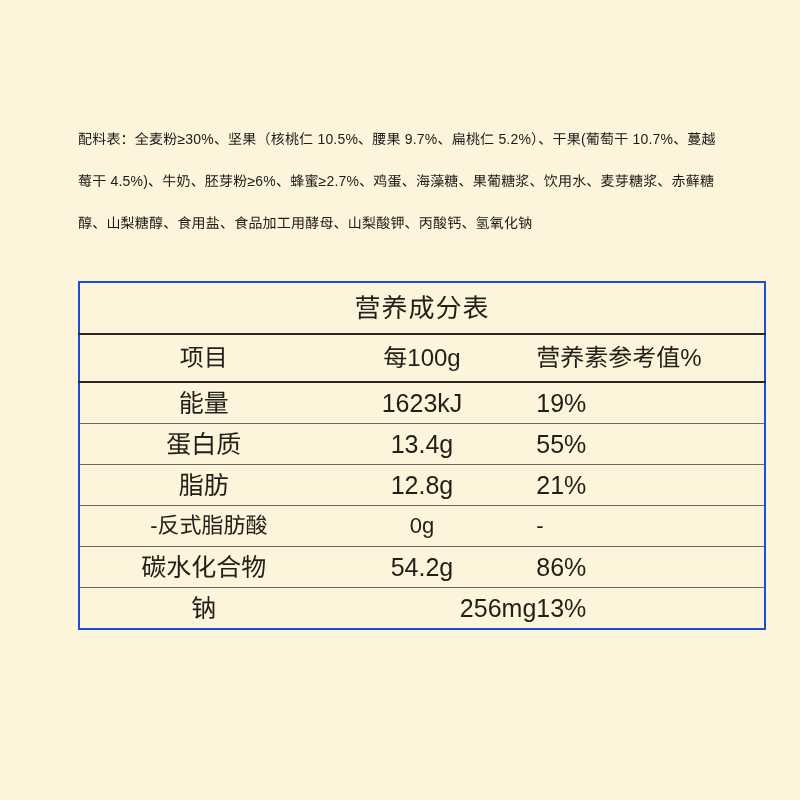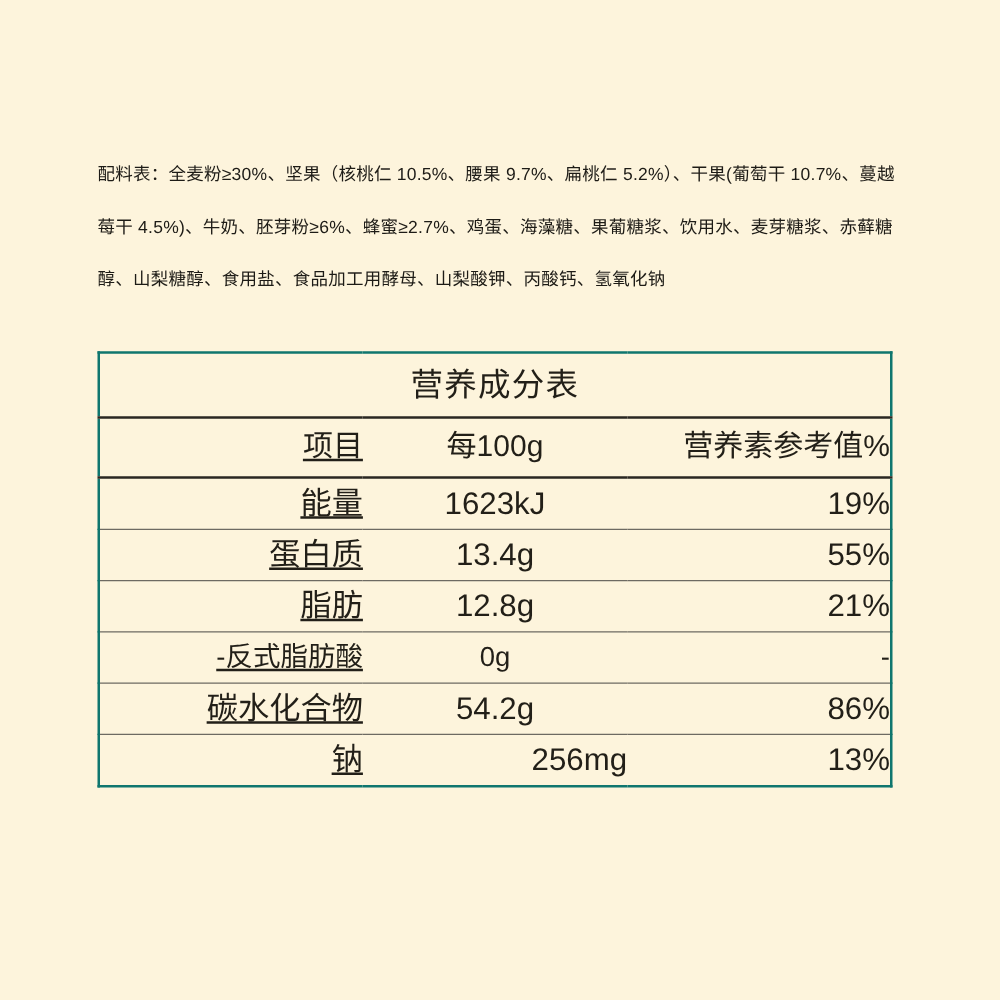--- a/index.html
+++ b/index.html
@@ -26,24 +26,24 @@
     line-height: 42px;
     letter-spacing: 0.2px;
     color: #1d1b16;
     text-align: left;
     word-break: break-all;
   }
   .nutrition-wrap {
     margin-top: 37px;
   }
   table.nutrition {
-    width: 636px;
+    width: 688px;
     border-collapse: collapse;
     table-layout: fixed;
-    border: 2px solid #0f766e;
+    border: 2px solid #1d4ed8;
   }
   table.nutrition td {
     padding: 0;
     vertical-align: middle;
   }
   .n-title {
     text-align: center;
     font-size: 26px;
     height: 50px;
     line-height: 50px;
@@ -64,30 +64,29 @@
   }
   .n-row.last td {
     border-bottom: none;
   }
   .n-row.sub td {
     font-size: 22px;
   }
   .col-item {
     width: 232px;
     padding-left: 20px !important;
-    text-align: right;
-    text-decoration: underline;
+    text-align: center;
   }
   .col-per100 {
     width: 200px;
     text-align: center;
   }
   .col-nrv {
     width: 212px;
-    text-align: right;
+    text-align: left;
   }
   .n-row.sub .col-item {
     padding-left: 30px !important;
   }
   .n-row .col-per100.wide-indent {
     text-align: right;
     padding-left: 18px !important;
   }
 </style>
 </head>

